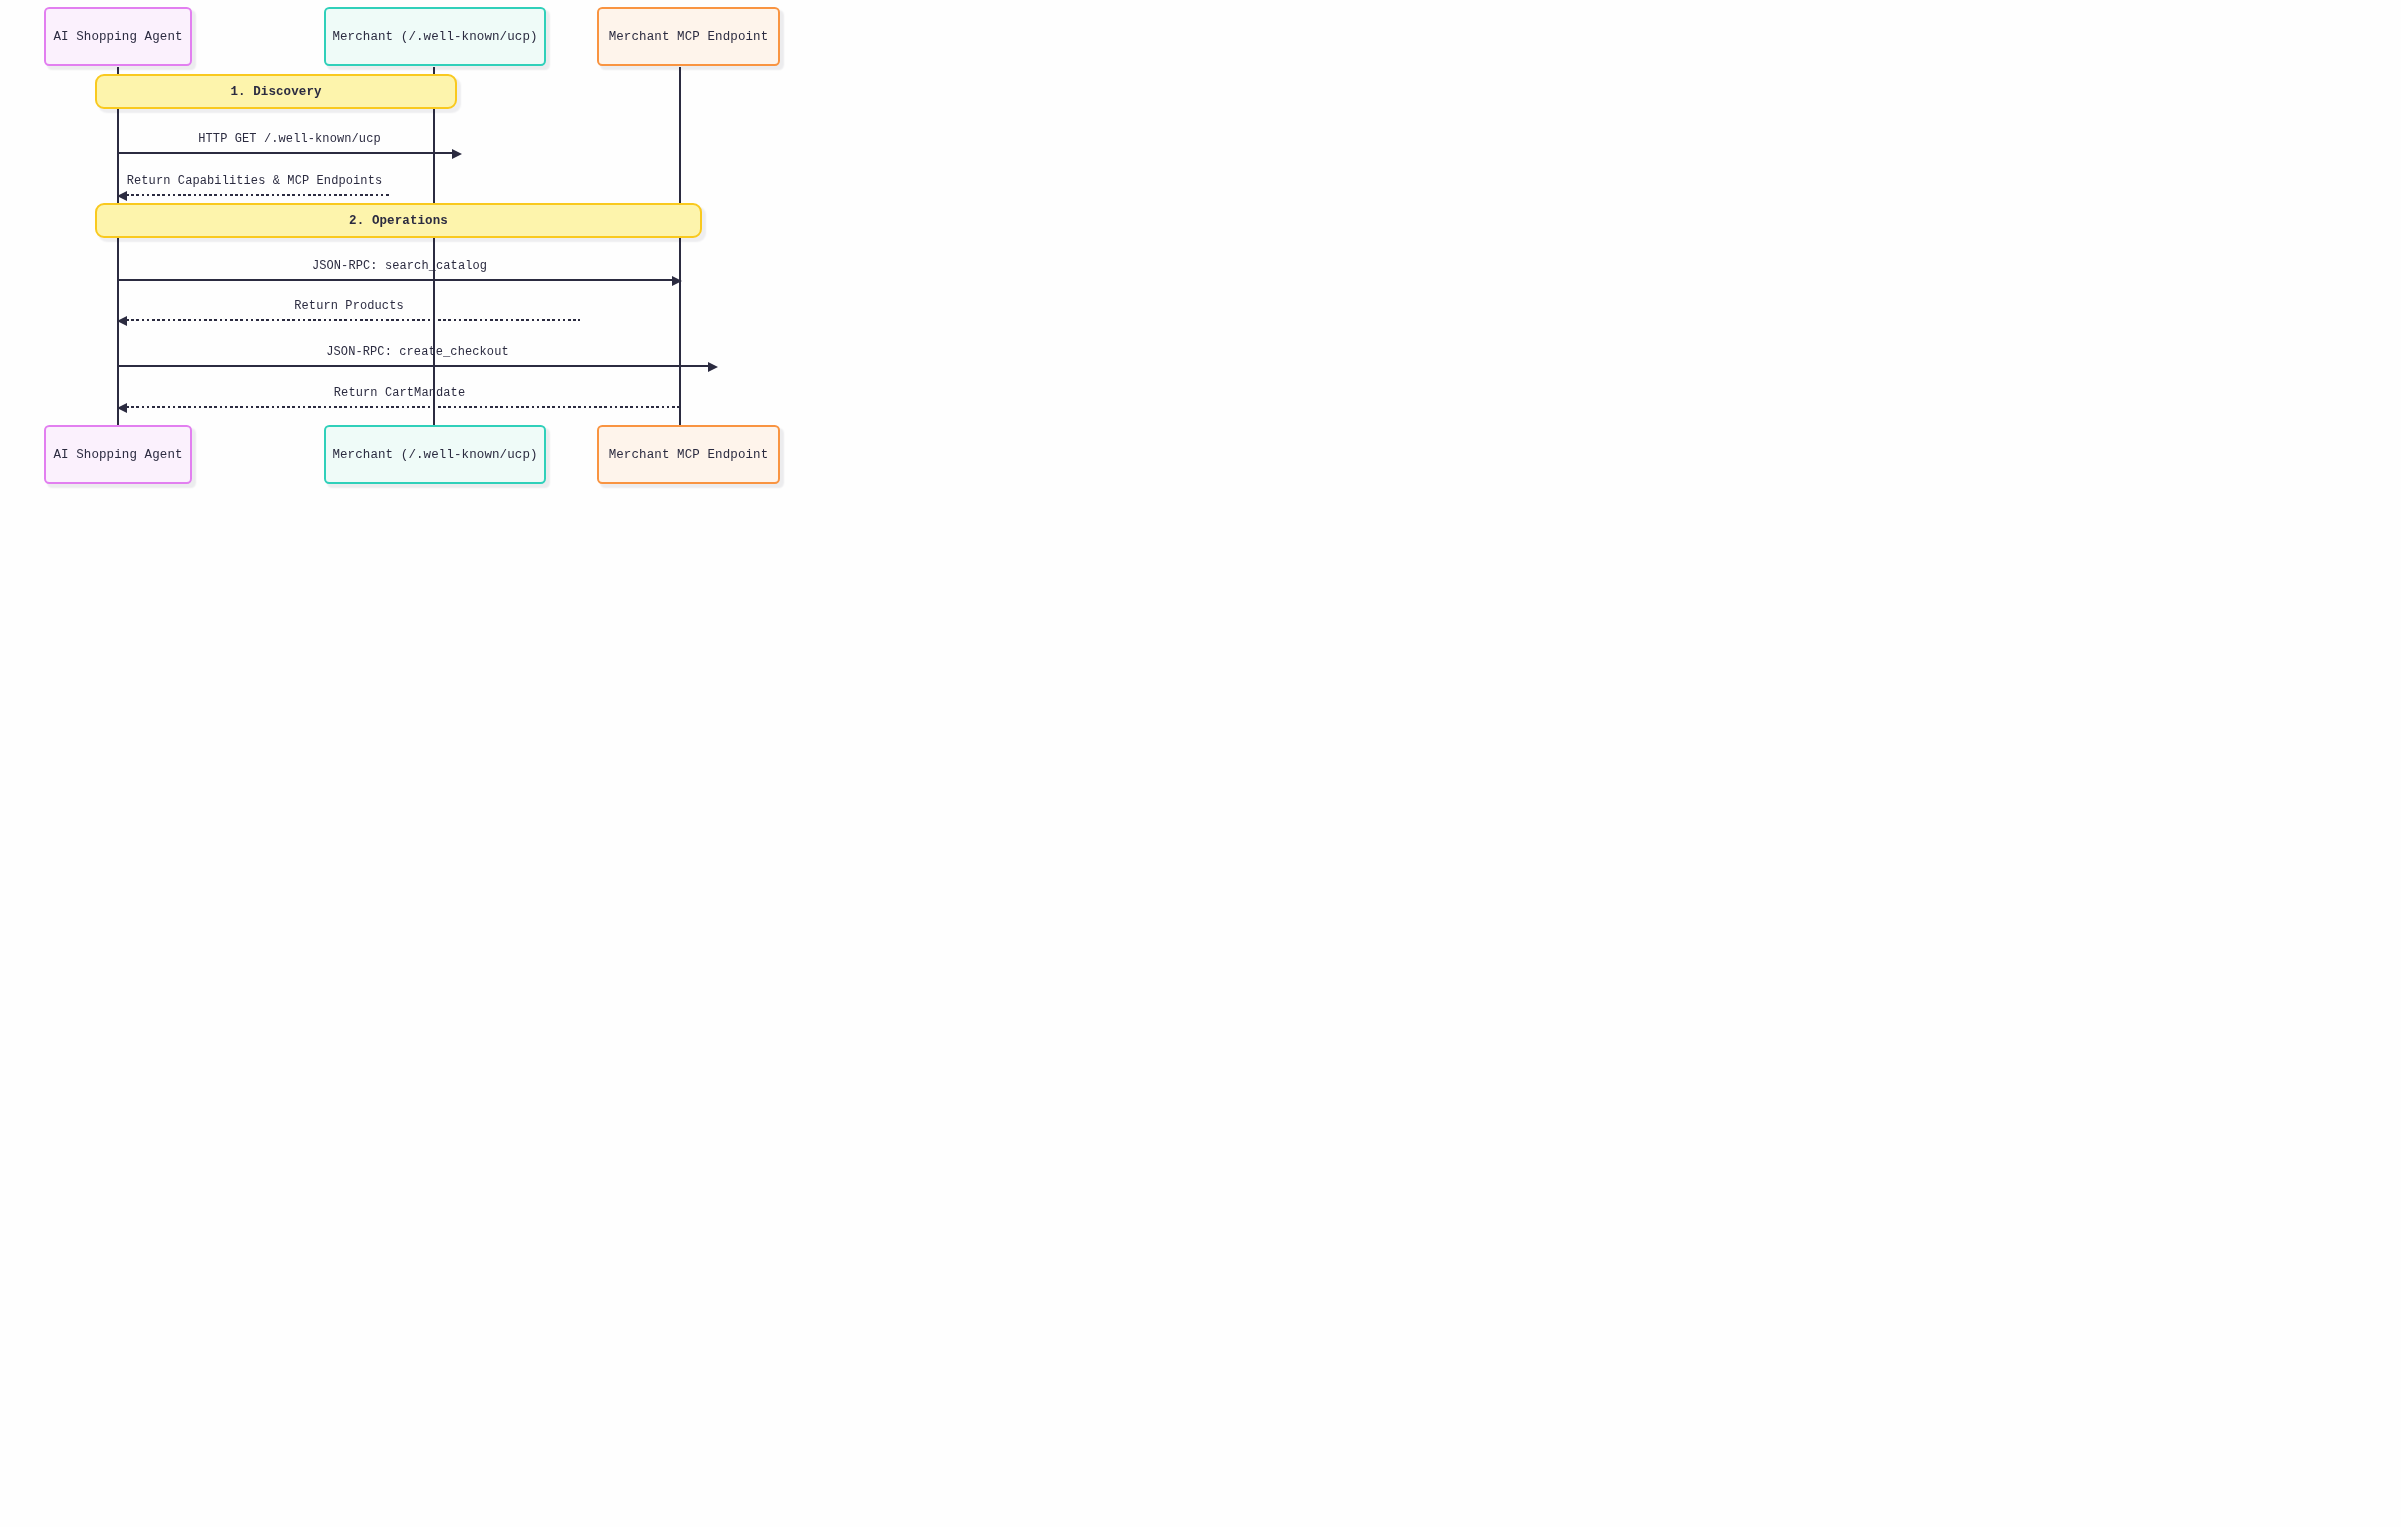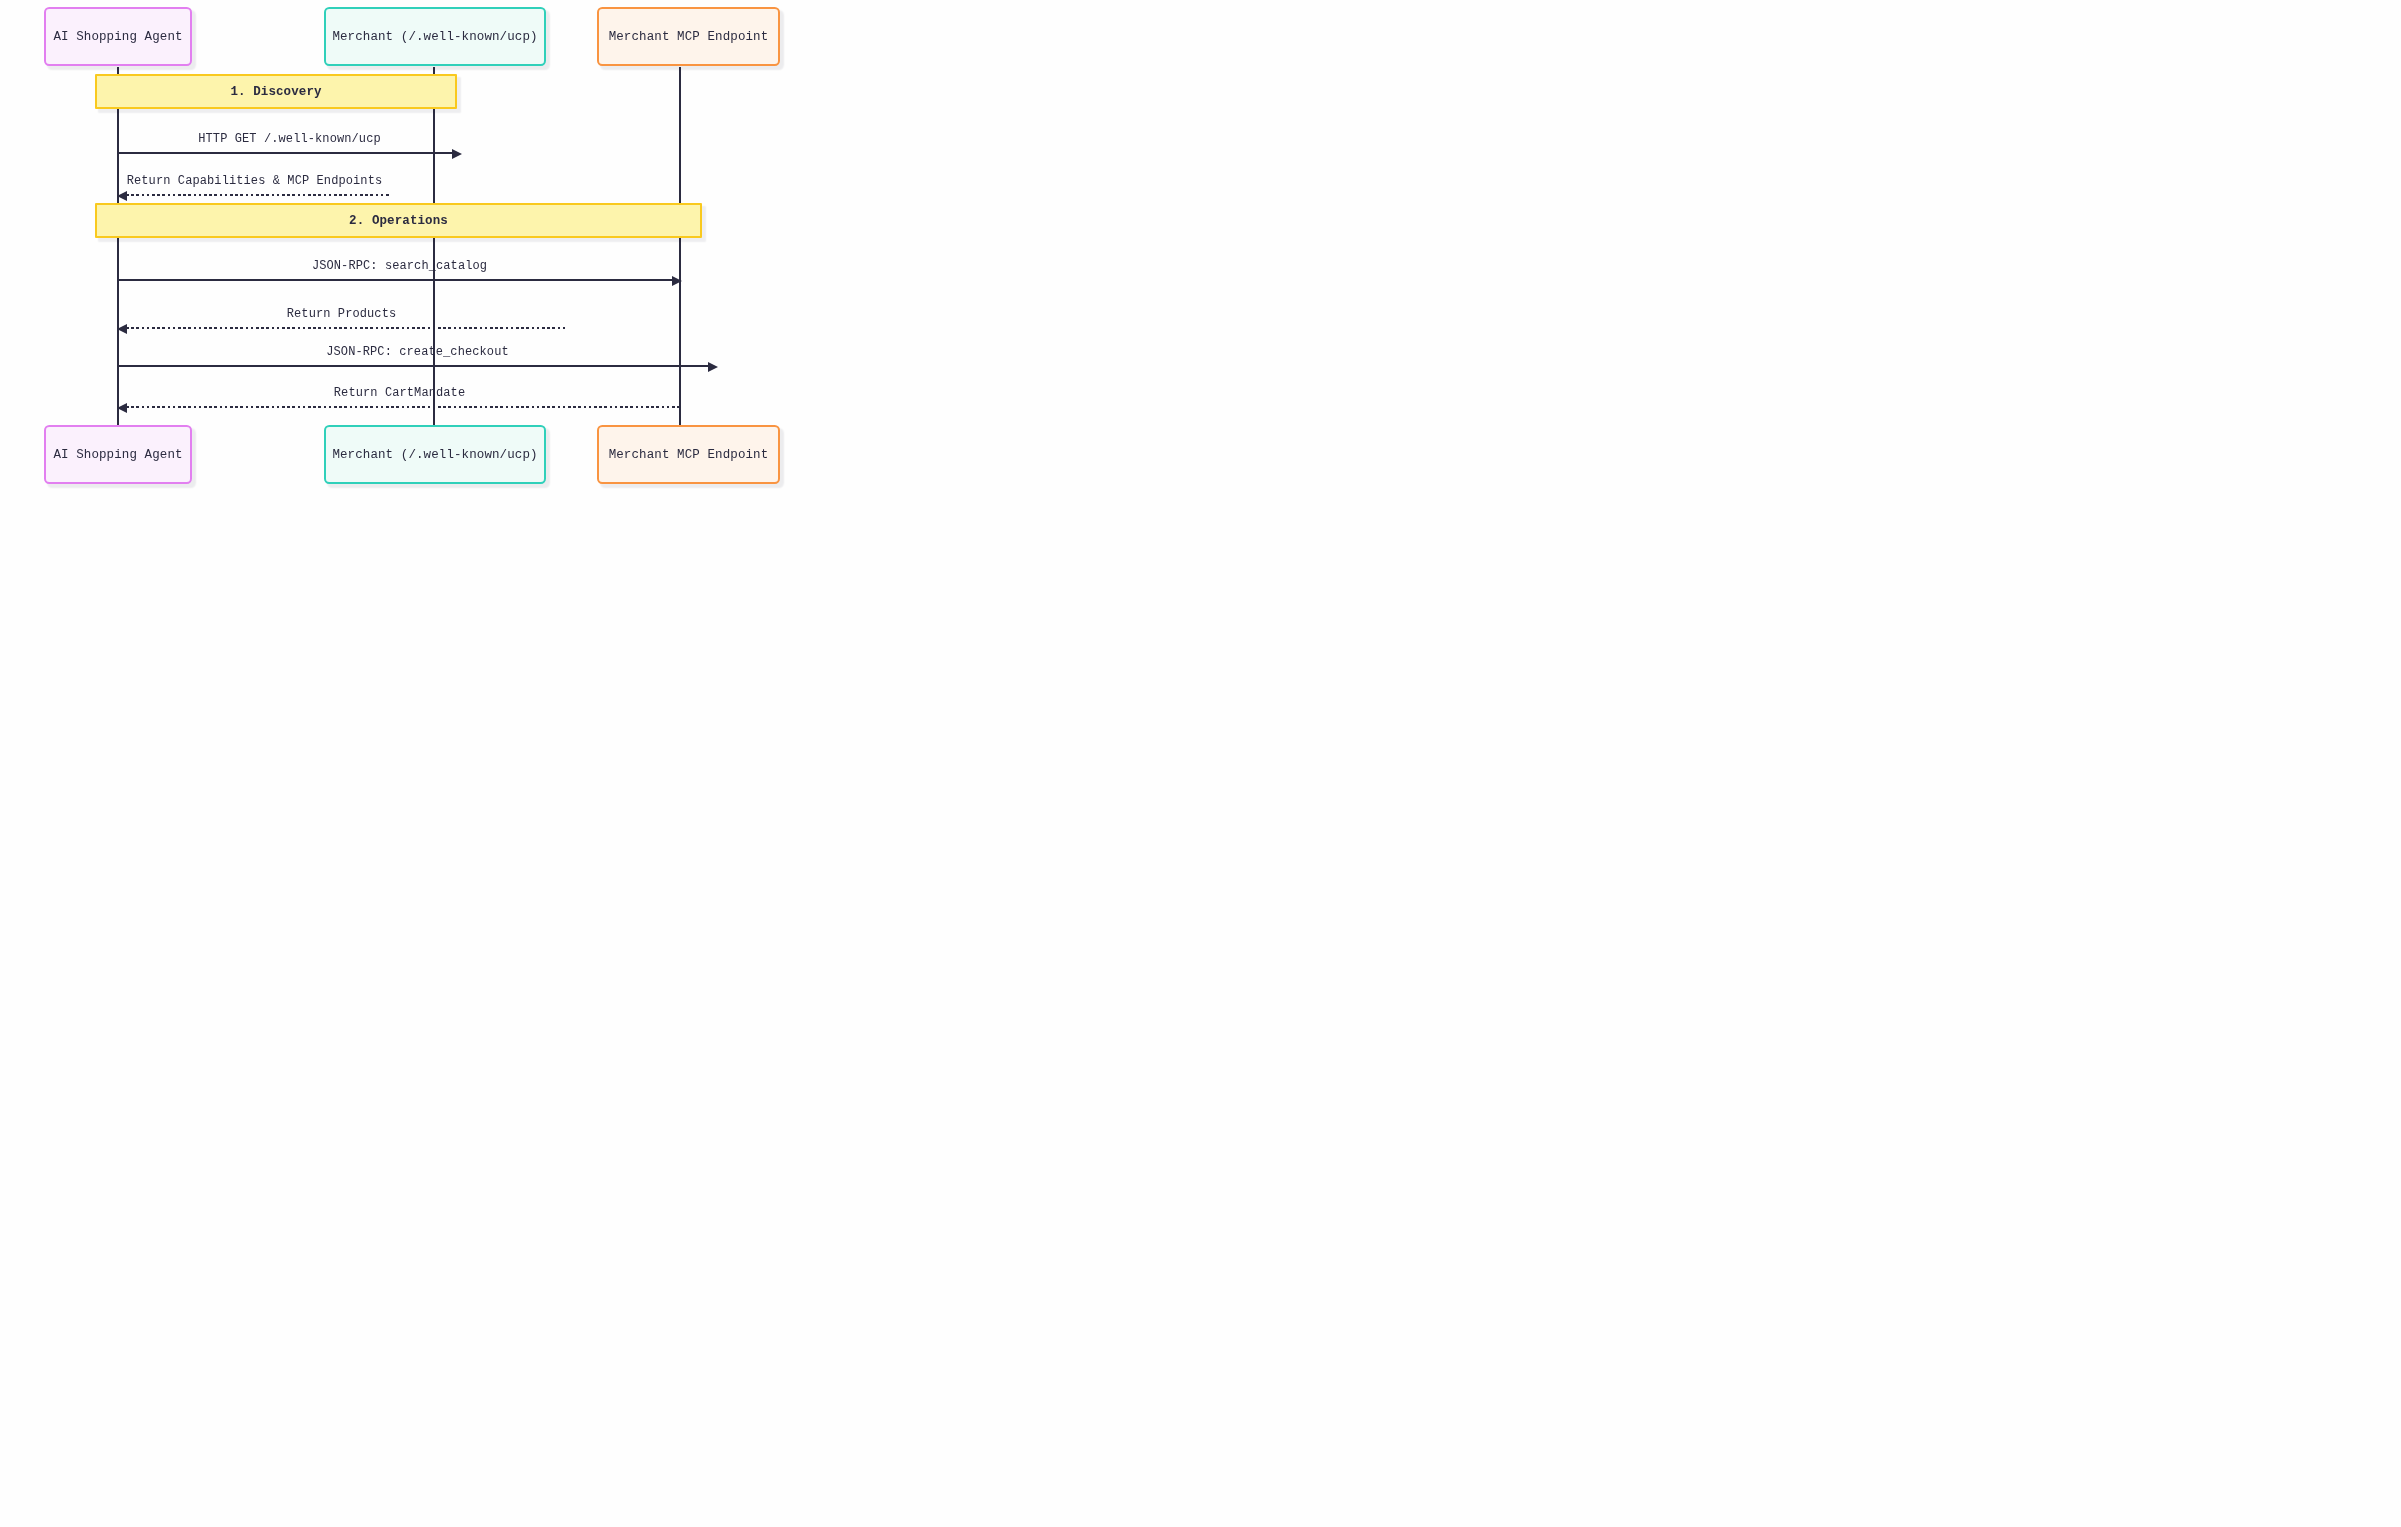--- a/index.html
+++ b/index.html
@@ -59,21 +59,21 @@
     border: 2.1px solid #F9C91E;
     background: #FDF4AC;
     display: flex;
     align-items: center;
     justify-content: center;
     font-size: 12.5px;
     font-weight: bold;
     letter-spacing: 0.1px;
     box-shadow: 3.1px 3.6px 1.6px rgba(25, 25, 50, 0.07);
     box-sizing: border-box;
-    border-radius: 1px;
+    border-radius: 9px;
   }
   .section.discovery  { left: 95px; top: 74px; width: 362px; }
   .section.operations { left: 95px; top: 203px; width: 607px; }
 
   
   .msg {
     position: absolute;
     height: 28px;
   }
   .msg .lbl {
@@ -106,21 +106,21 @@
     border-top: 5.7px solid transparent;
     border-bottom: 5.7px solid transparent;
   }
   .msg.right .arrow { right: -1px; border-left: 10.4px solid #2B2B40; }
   .msg.left  .arrow { left: -1px;  border-right: 10.4px solid #2B2B40; }
 
   
   .msg.m1 { left: 118px; width: 343px;  top: 126px; }
   .msg.m2 { left: 118px; width: 273px;  top: 168px; }
   .msg.m3 { left: 118px; width: 563px; top: 253px; }
-  .msg.m4 { left: 118px; width: 447px; top: 301px; }
+  .msg.m4 { left: 118px; width: 447px; top: 293px; padding-left: 15px; }
   .msg.m5 { left: 118px; width: 563px; top: 339px; padding-left: 36px; }
   .msg.m6 { left: 118px; width: 563px; top: 380px; }
 </style>
 </head>
 <body>
 
 <div class="canvas">
 
   <div class="lifeline agent"></div>
   <div class="lifeline merchant"></div>

